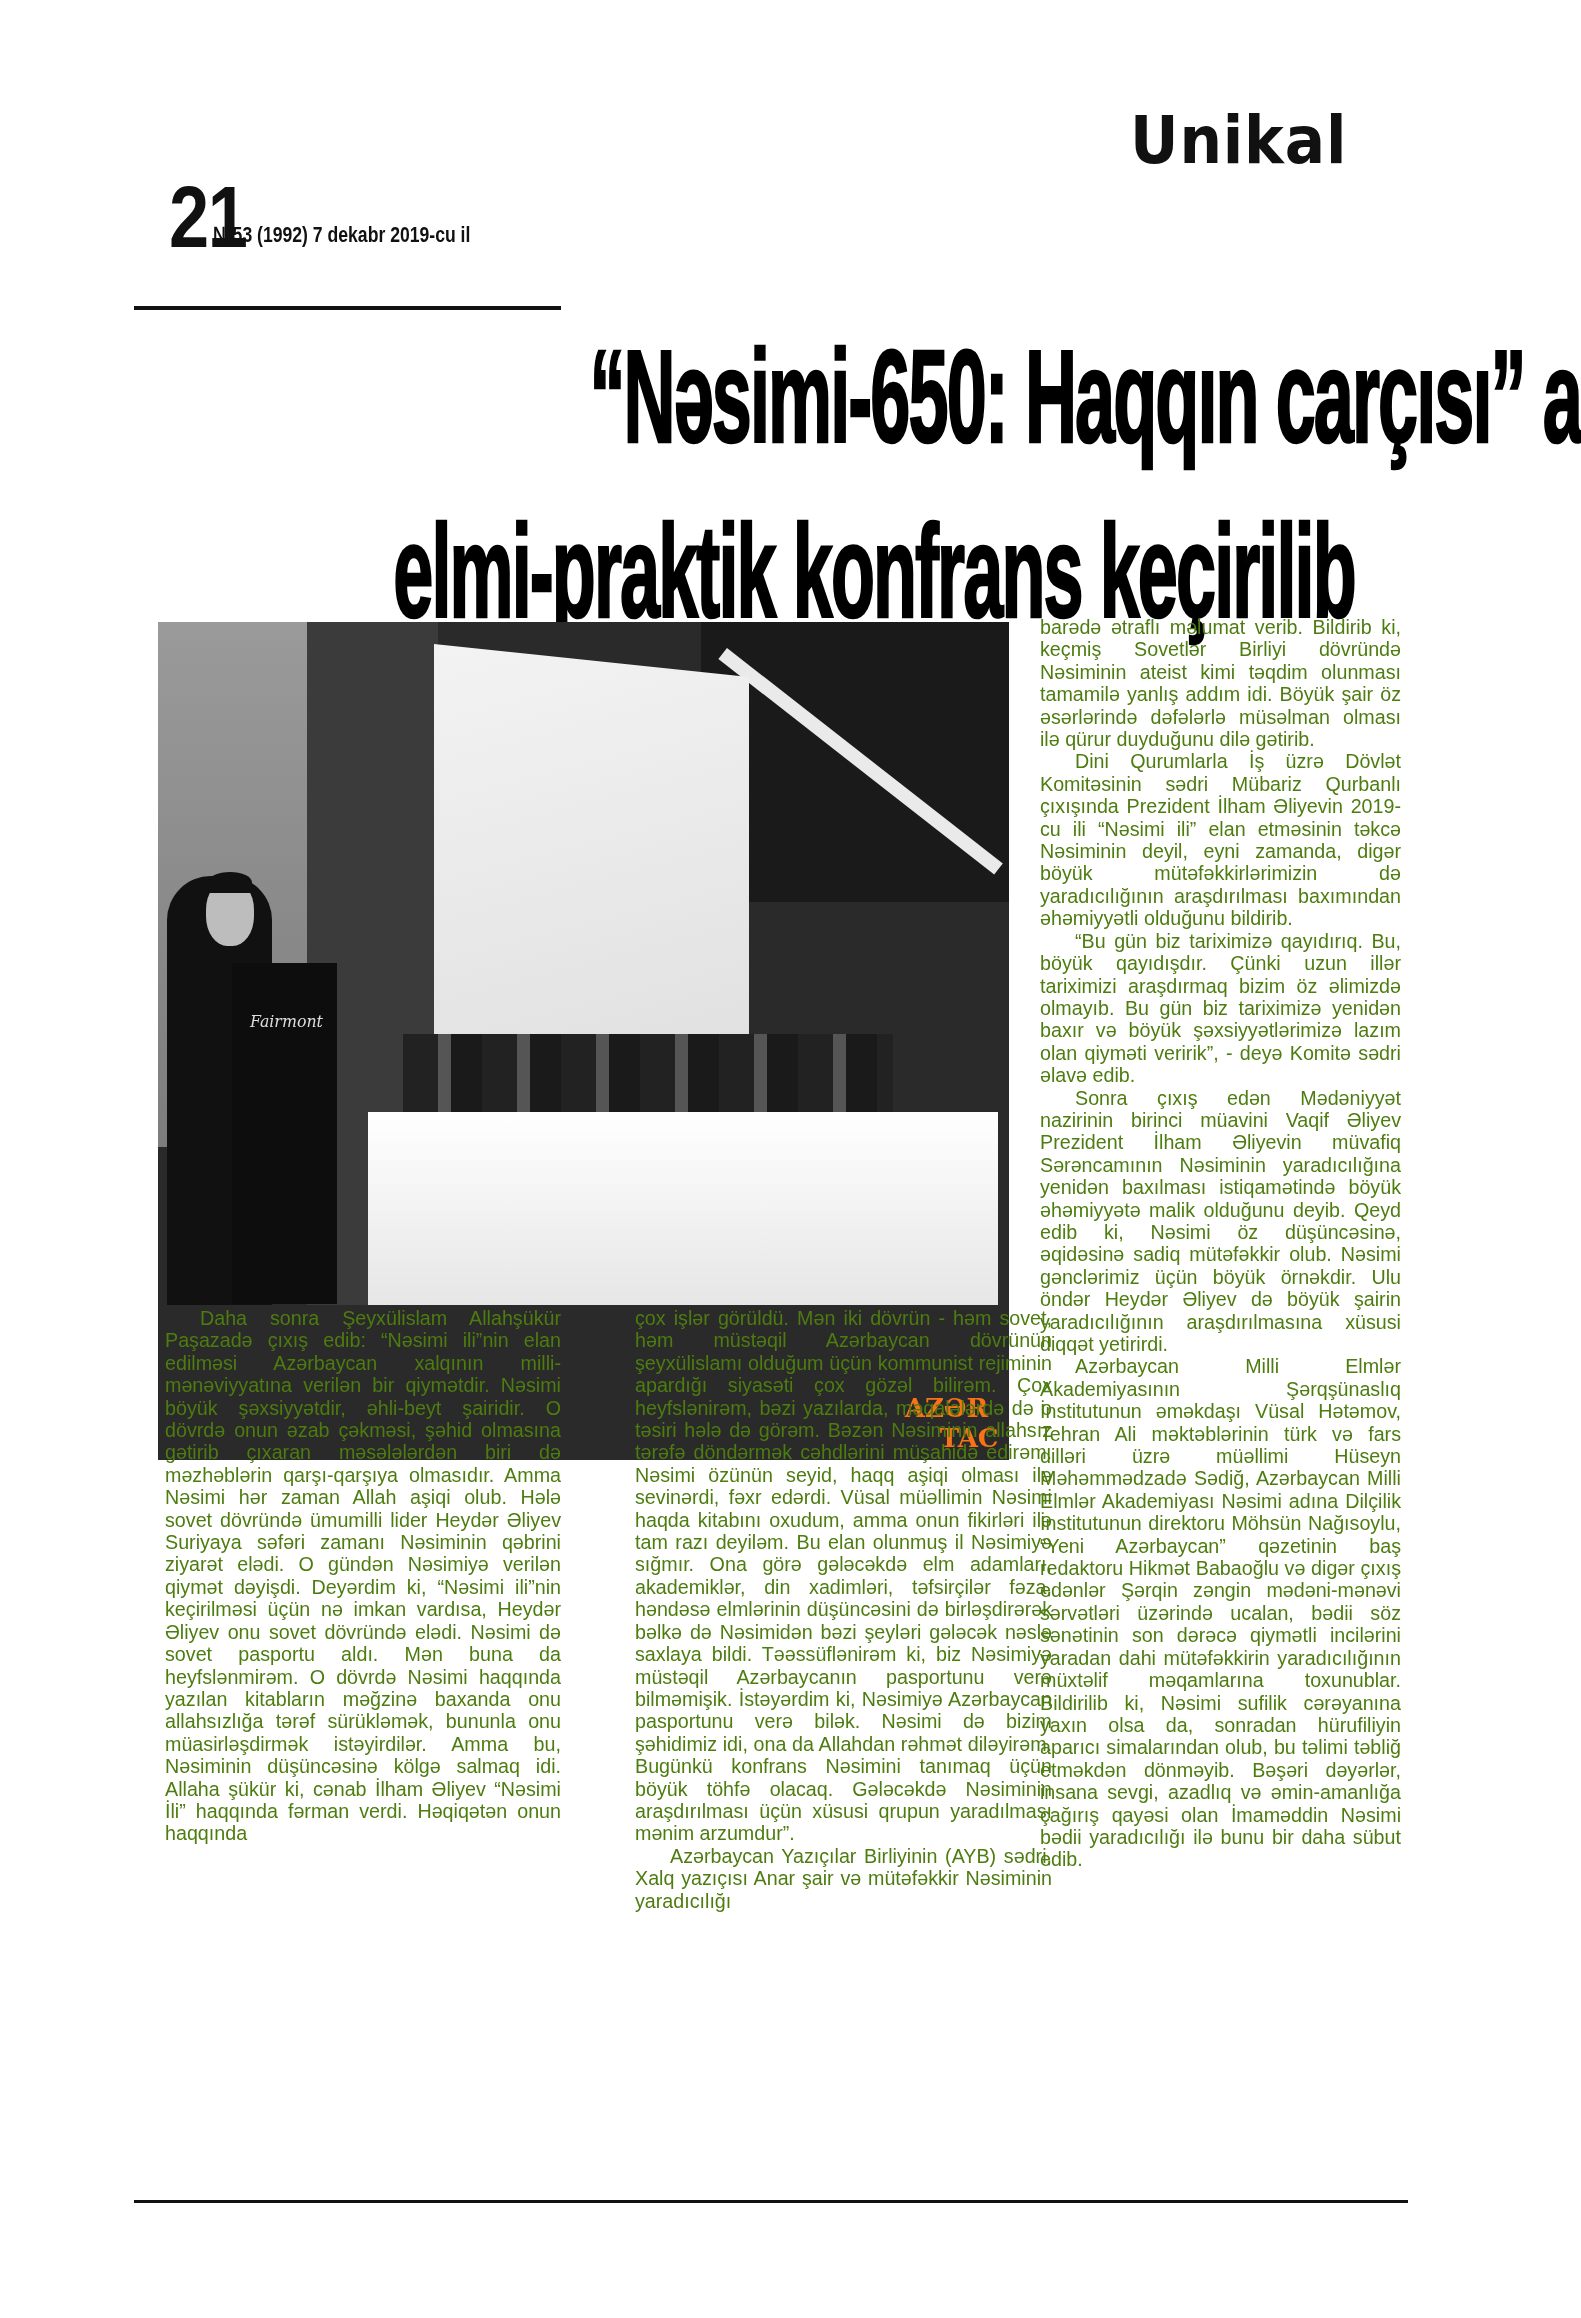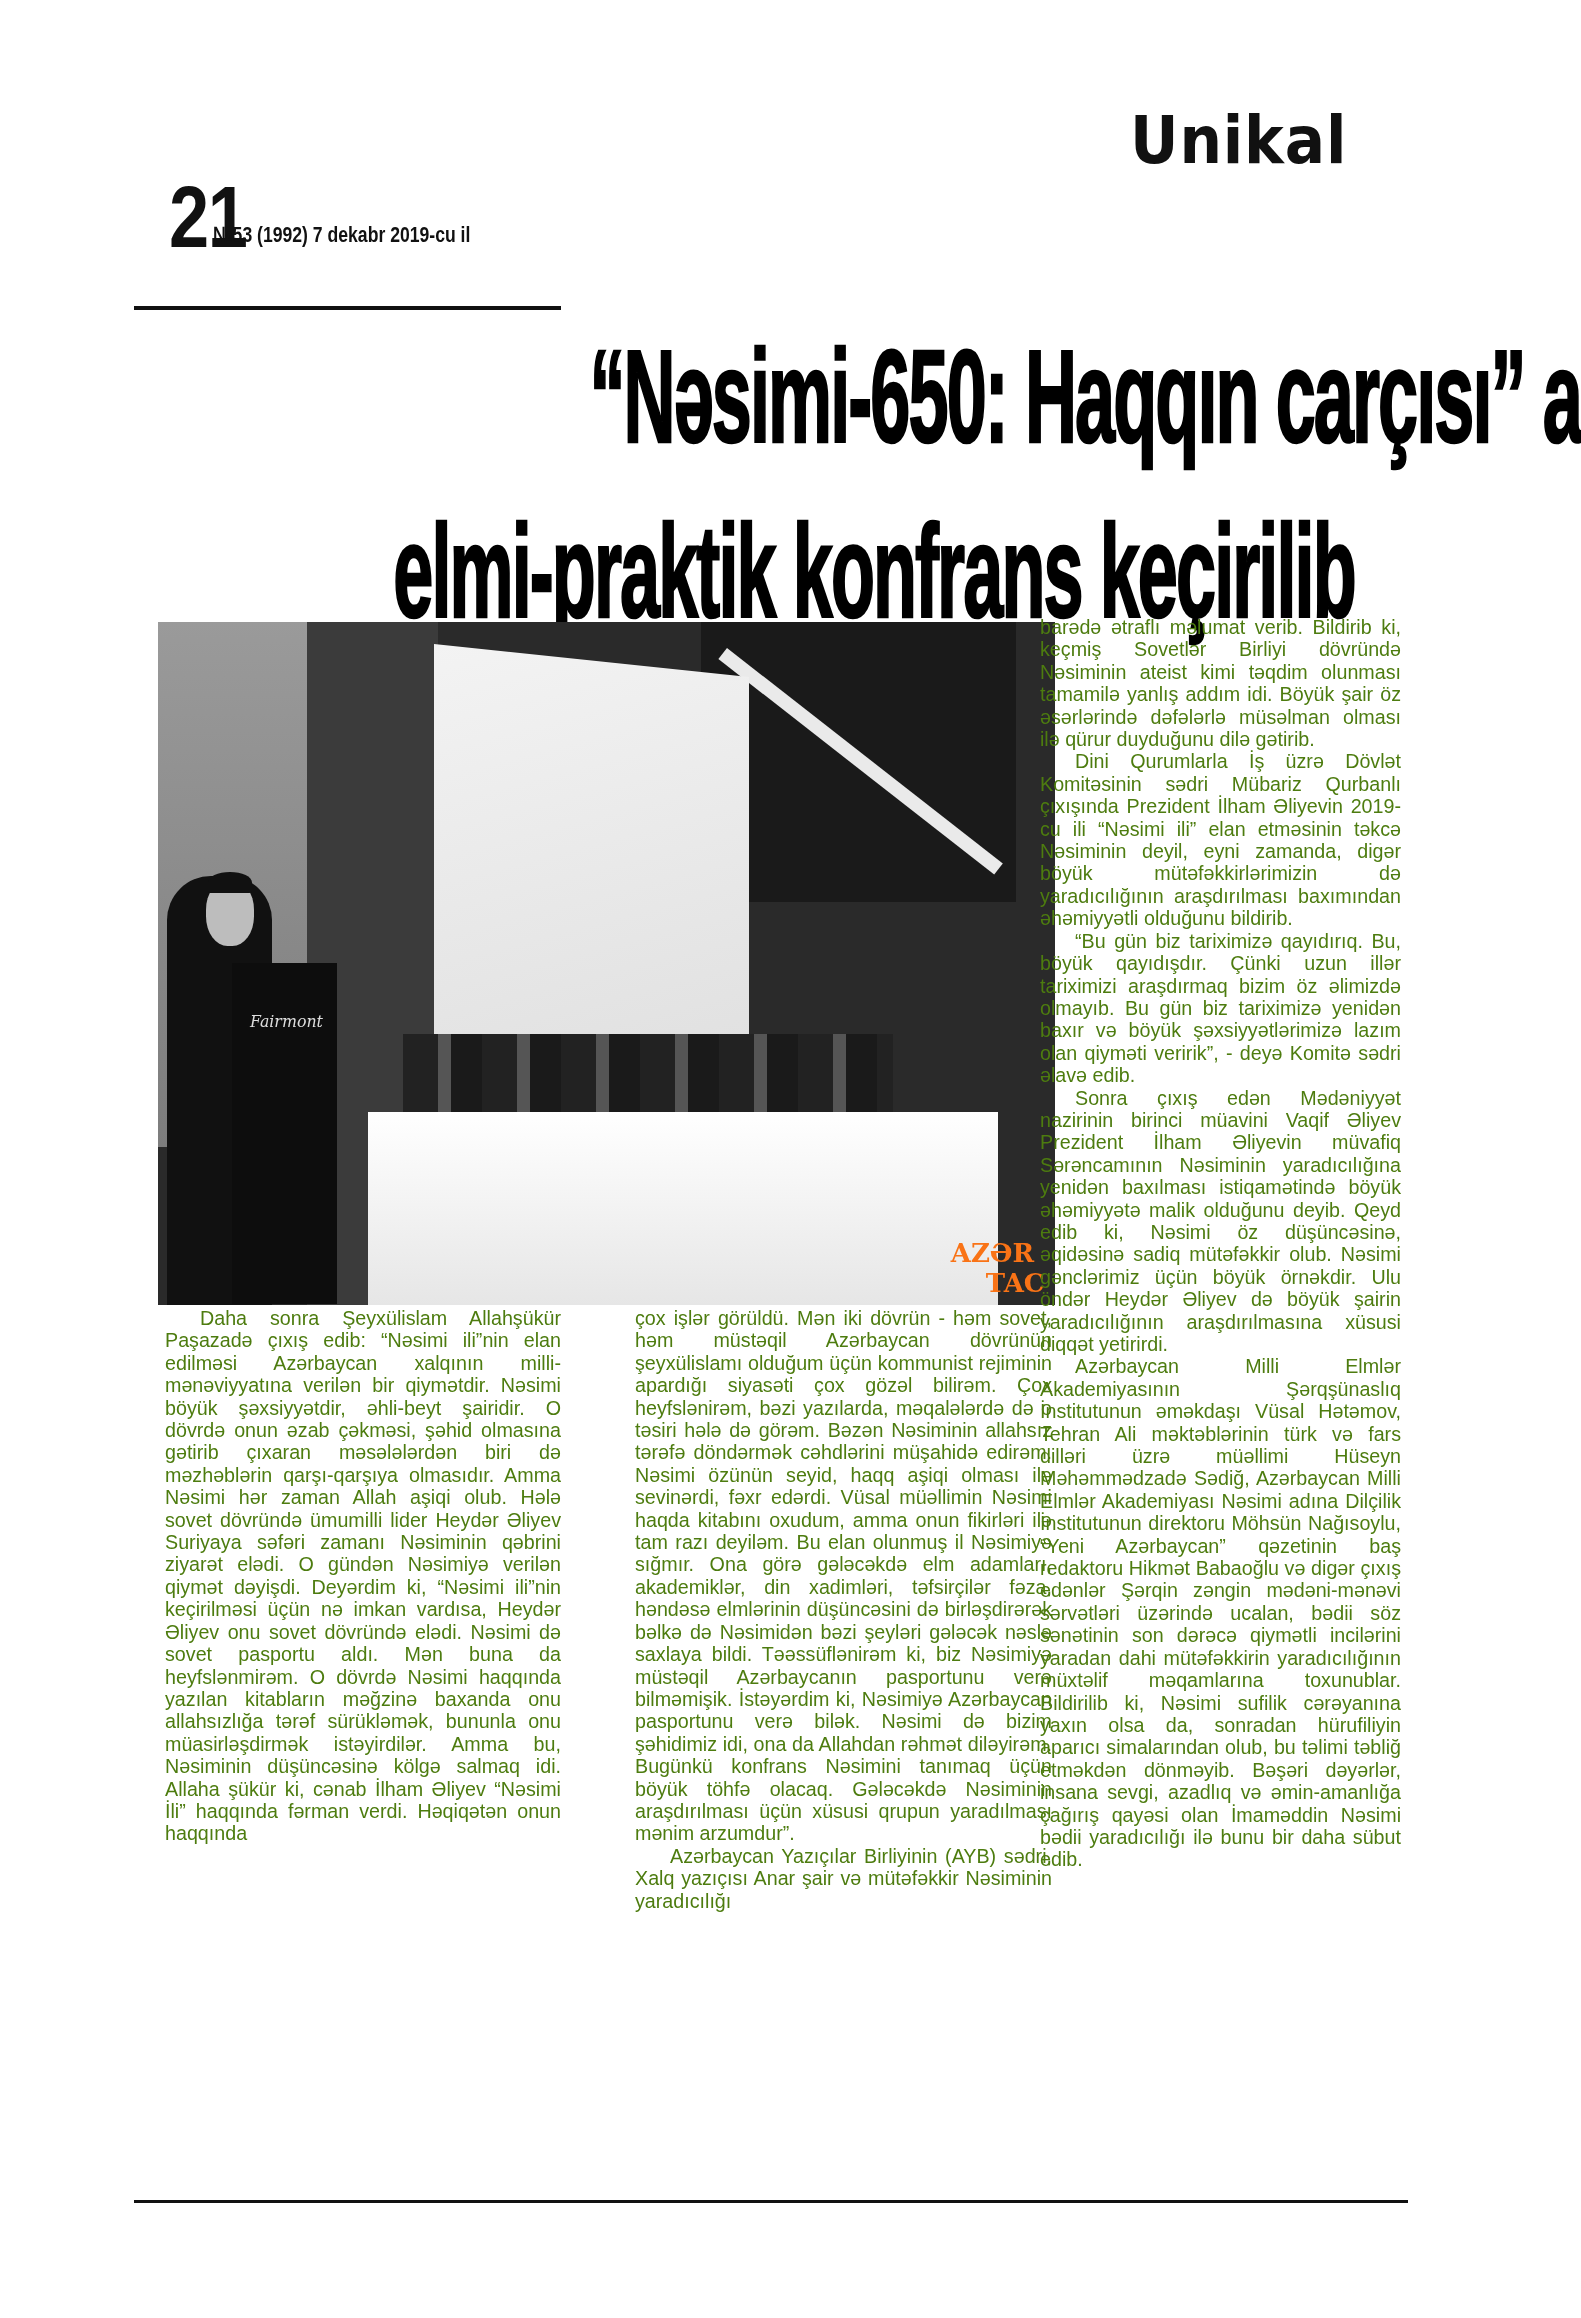--- a/index.html
+++ b/index.html
@@ -6,21 +6,21 @@
   body { width: 1581px; height: 2319px; position: relative; overflow: hidden; color: #111; font-family: "Liberation Sans", sans-serif; }
   .abs { position: absolute; }
   #rubric { left: 1130px; top: 103px; font-family: "DejaVu Sans", sans-serif; font-weight: bold; font-size: 65px; letter-spacing: 0.9px; color: #111; transform: scaleX(0.92); transform-origin: left top; }
   #page-num { left: 169px; top: 173px; font-family: "Liberation Sans", sans-serif; font-weight: bold; font-size: 88px; line-height: 88px; transform: scaleX(0.82); transform-origin: left top; letter-spacing: -1.8px; }
   #issue-line { left: 213px; top: 222px; font-family: "Liberation Sans", sans-serif; font-weight: bold; font-size: 22px; transform: scaleX(0.8); transform-origin: left top; }
   #top-rule { left: 134px; top: 306px; width: 427px; height: 3.5px; background: #111; }
   .headline-line { left: 0; width: 1581px; text-align: center; font-family: "Liberation Sans", sans-serif; font-weight: bold; color: #000; white-space: nowrap; }
   #headline-1 { top: 331px; font-size: 131px; line-height: 131px; letter-spacing: -3.5px; }
   #headline-2 { top: 462px; font-size: 131px; line-height: 131px; letter-spacing: -3.5px; margin-top: 44px; }
   .hl-inner { display: inline-block; transform: scaleX(0.55); transform-origin: center top; -webkit-text-stroke: 2.6px #000; }
-  #photo { left: 158px; top: 622px; width: 851px; height: 683px; background: #2a2a2a; overflow: hidden; padding-left: 46px; }
+  #photo { left: 158px; top: 622px; width: 851px; height: 838px; background: #2a2a2a; overflow: hidden; }
   #photo .wall-left { position: absolute; left: 0; top: 0; width: 149px; height: 525px; background: linear-gradient(180deg,#9a9a9a,#7d7d7d); }
   #photo .pillar { position: absolute; left: 149px; top: 0; width: 131px; height: 683px; background: #3b3b3b; }
   #photo .screen { position: absolute; left: 276px; top: 22px; width: 315px; height: 499px; background: linear-gradient(160deg,#f3f3f3,#dcdcdc); transform: skewY(6deg); transform-origin: left top; }
   #photo .ceiling { position: absolute; left: 543px; top: 0; width: 315px; height: 280px; background: #1a1a1a; }
   #photo .light-strip { position: absolute; left: 569px; top: 26px; width: 350px; height: 14px; background: #eaeaea; transform: rotate(38deg); transform-origin: left top; }
   #photo .table { position: absolute; left: 210px; top: 490px; width: 630px; height: 193px; background: linear-gradient(180deg,#ffffff,#e6e6e6); }
   #photo .panel-people { position: absolute; left: 245px; top: 412px; width: 490px; height: 88px; background: repeating-linear-gradient(90deg,#222 0 35px,#555 35px 48px,#1a1a1a 48px 79px); }
   #photo .podium { position: absolute; left: 74px; top: 341px; width: 105px; height: 341px; background: #0d0d0d; }
   #photo .podium-logo { position: absolute; left: 92px; top: 390px; font-family: "DejaVu Serif", serif; font-style: italic; font-size: 15.8px; color: #ddd; }
   #photo .speaker { position: absolute; left: 8.8px; top: 254px; width: 105px; height: 429px; background: #111; border-radius: 44px 44px 0 0; }

